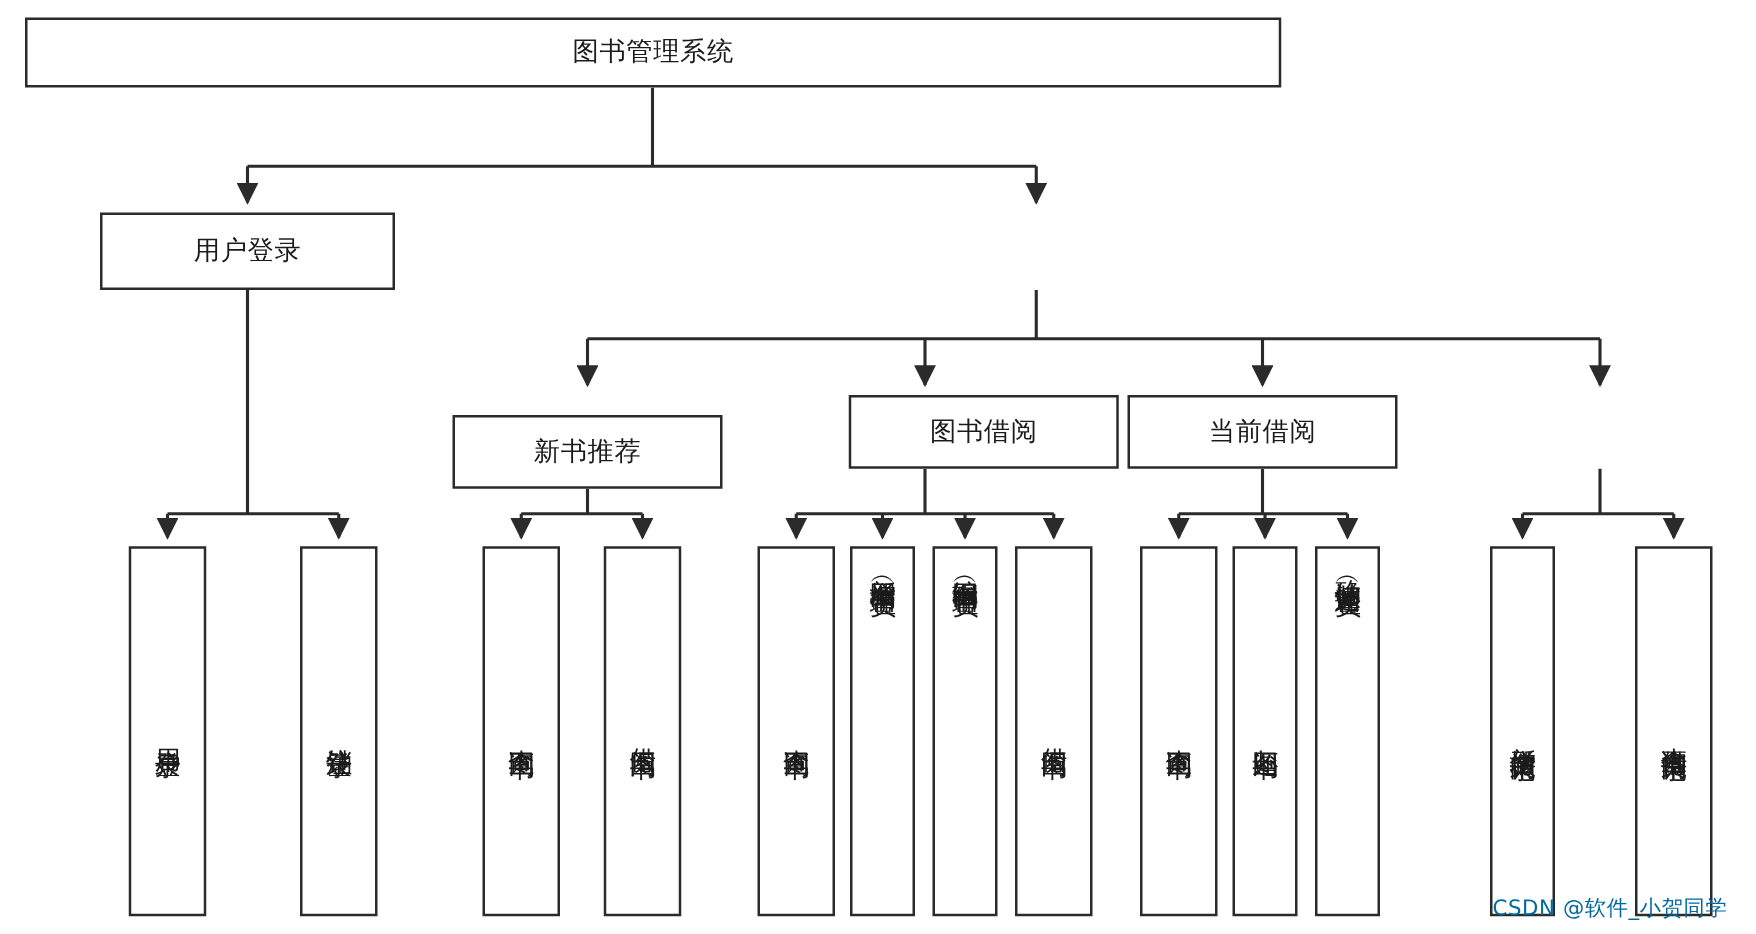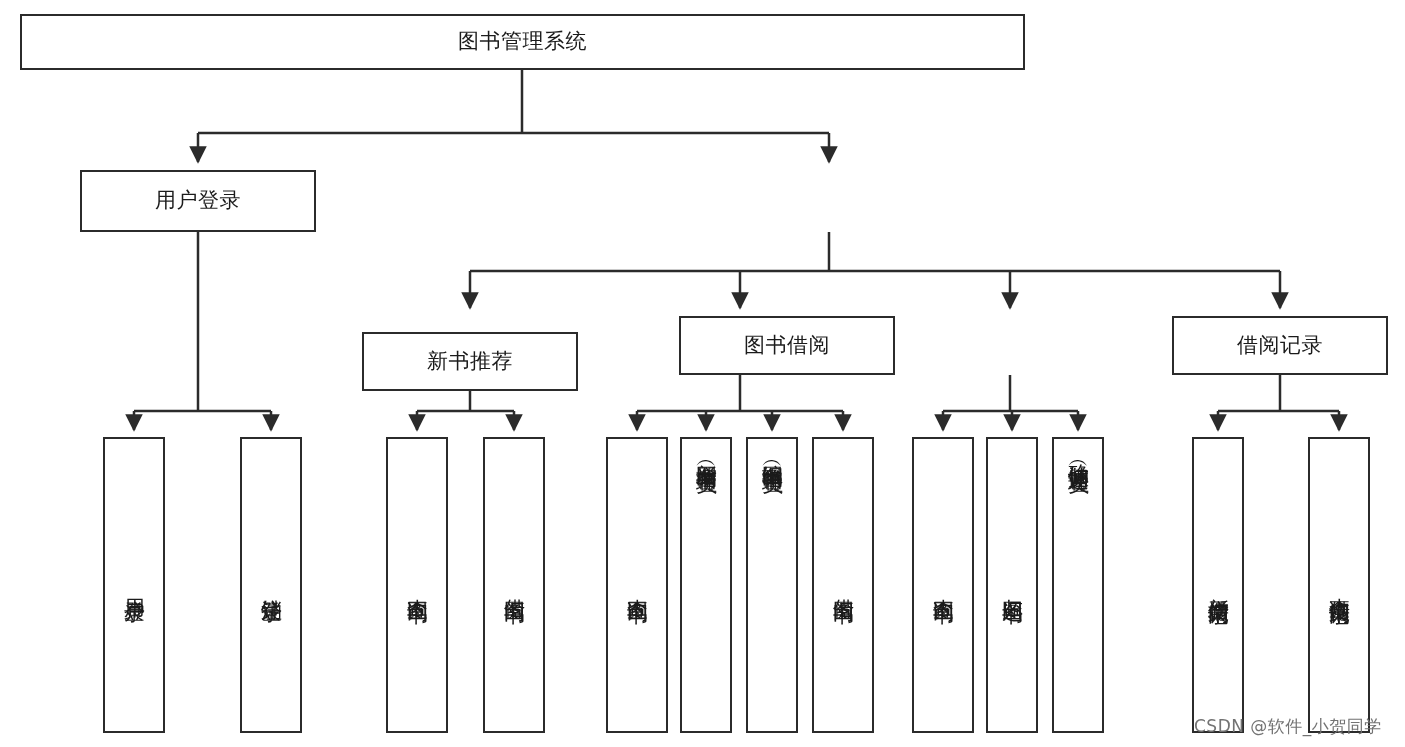--- a/index.html
+++ b/index.html
@@ -59,21 +59,21 @@
     letter-spacing: 1.5px;
     white-space: nowrap;
   }
   .node.vert.short {
     align-items: center;
     padding-top: 0;
   }
   .watermark {
     position: absolute;
     font-size: 17px;
-    color: #737373;
+    color: #0369a1;
     white-space: nowrap;
     letter-spacing: 0.5px;
   }
 </style>
 </head>
 <body>
 
 <div id="canvas">
 
   <svg class="edges" viewBox="0 0 1405 747" xmlns="http://www.w3.org/2000/svg">
@@ -145,22 +145,22 @@
   <div class="node horiz" style="left:80px; top:170px; width:236px; height:62px;">
     <span class="label">用户登录</span>
   </div>
 
   <div class="node horiz" style="left:362px; top:332px; width:216px; height:59px;">
     <span class="label">新书推荐</span>
   </div>
   <div class="node horiz" style="left:632px; top:316px; width:216px; height:59px;margin-left:47px;">
     <span class="label">图书借阅</span>
   </div>
-  <div class="node horiz" style="left:1172px; top:316px; width:216px; height:59px;">
-    <span class="label">借阅记录</span>
+  <div class="node horiz" style="left:902px; top:316px; width:216px; height:59px;">
+    <span class="label">当前借阅</span>
   </div>
 
   <div class="node vert short" style="left:103px; top:437px; width:62px; height:296px;">
     <span class="label">用户登录</span>
   </div>
   <div class="node vert short" style="left:240px; top:437px; width:62px; height:296px;">
     <span class="label">注销登录</span>
   </div>
 
   <div class="node vert short" style="left:386px; top:437px; width:62px; height:296px;">

